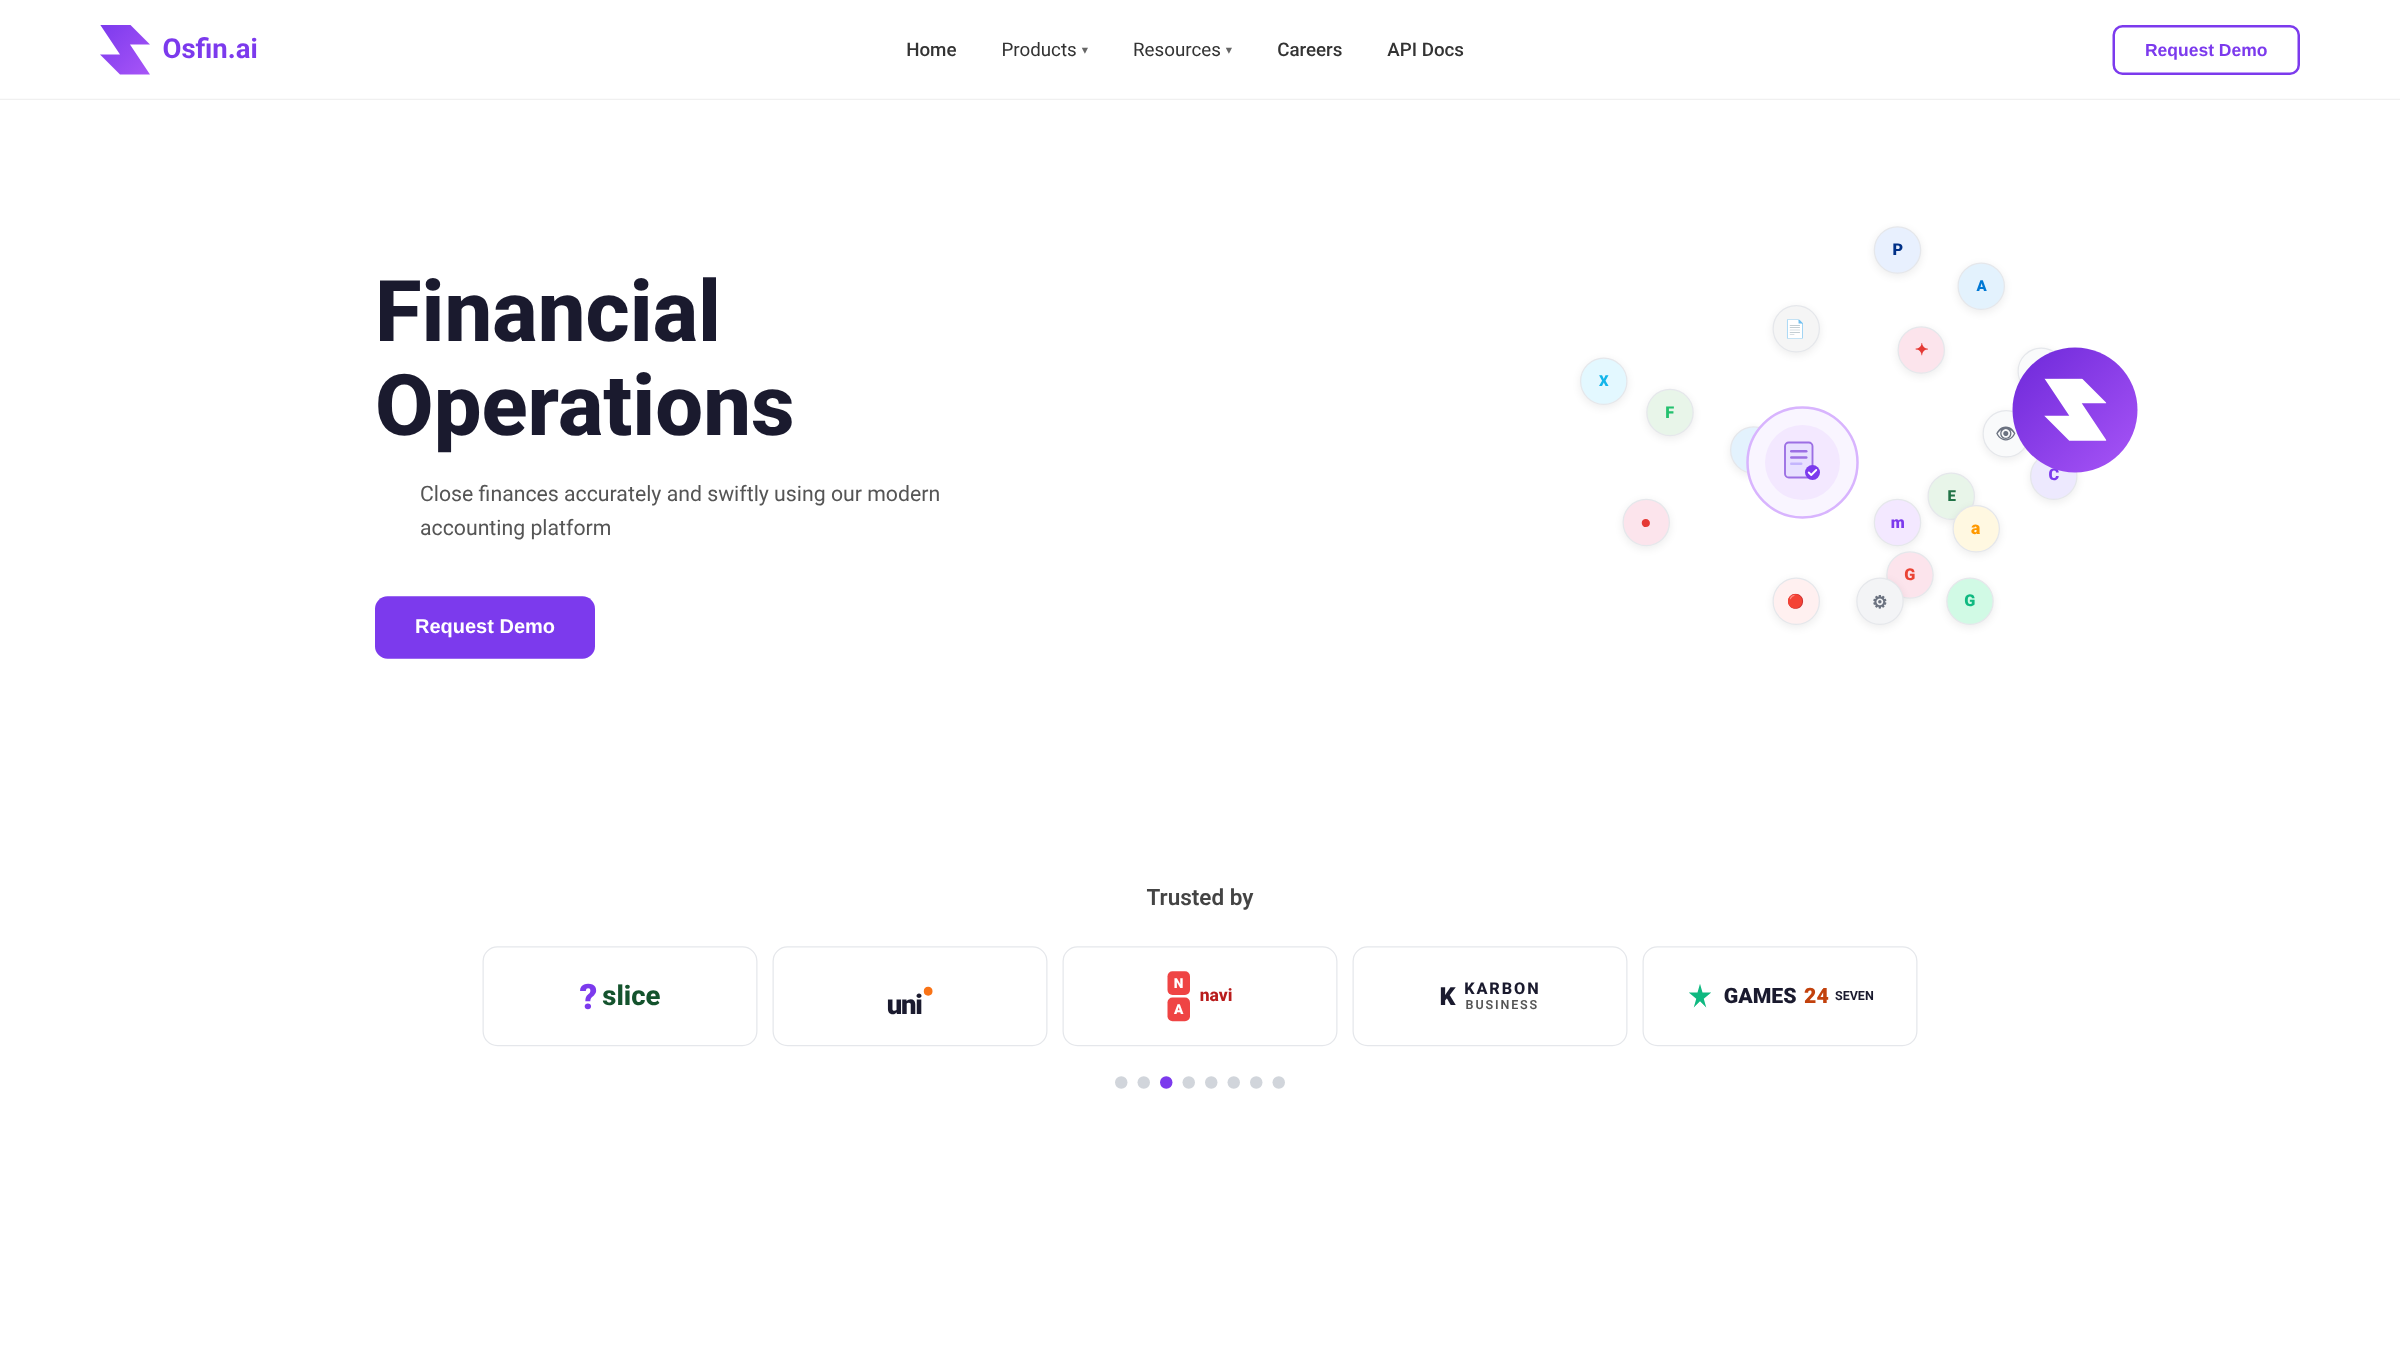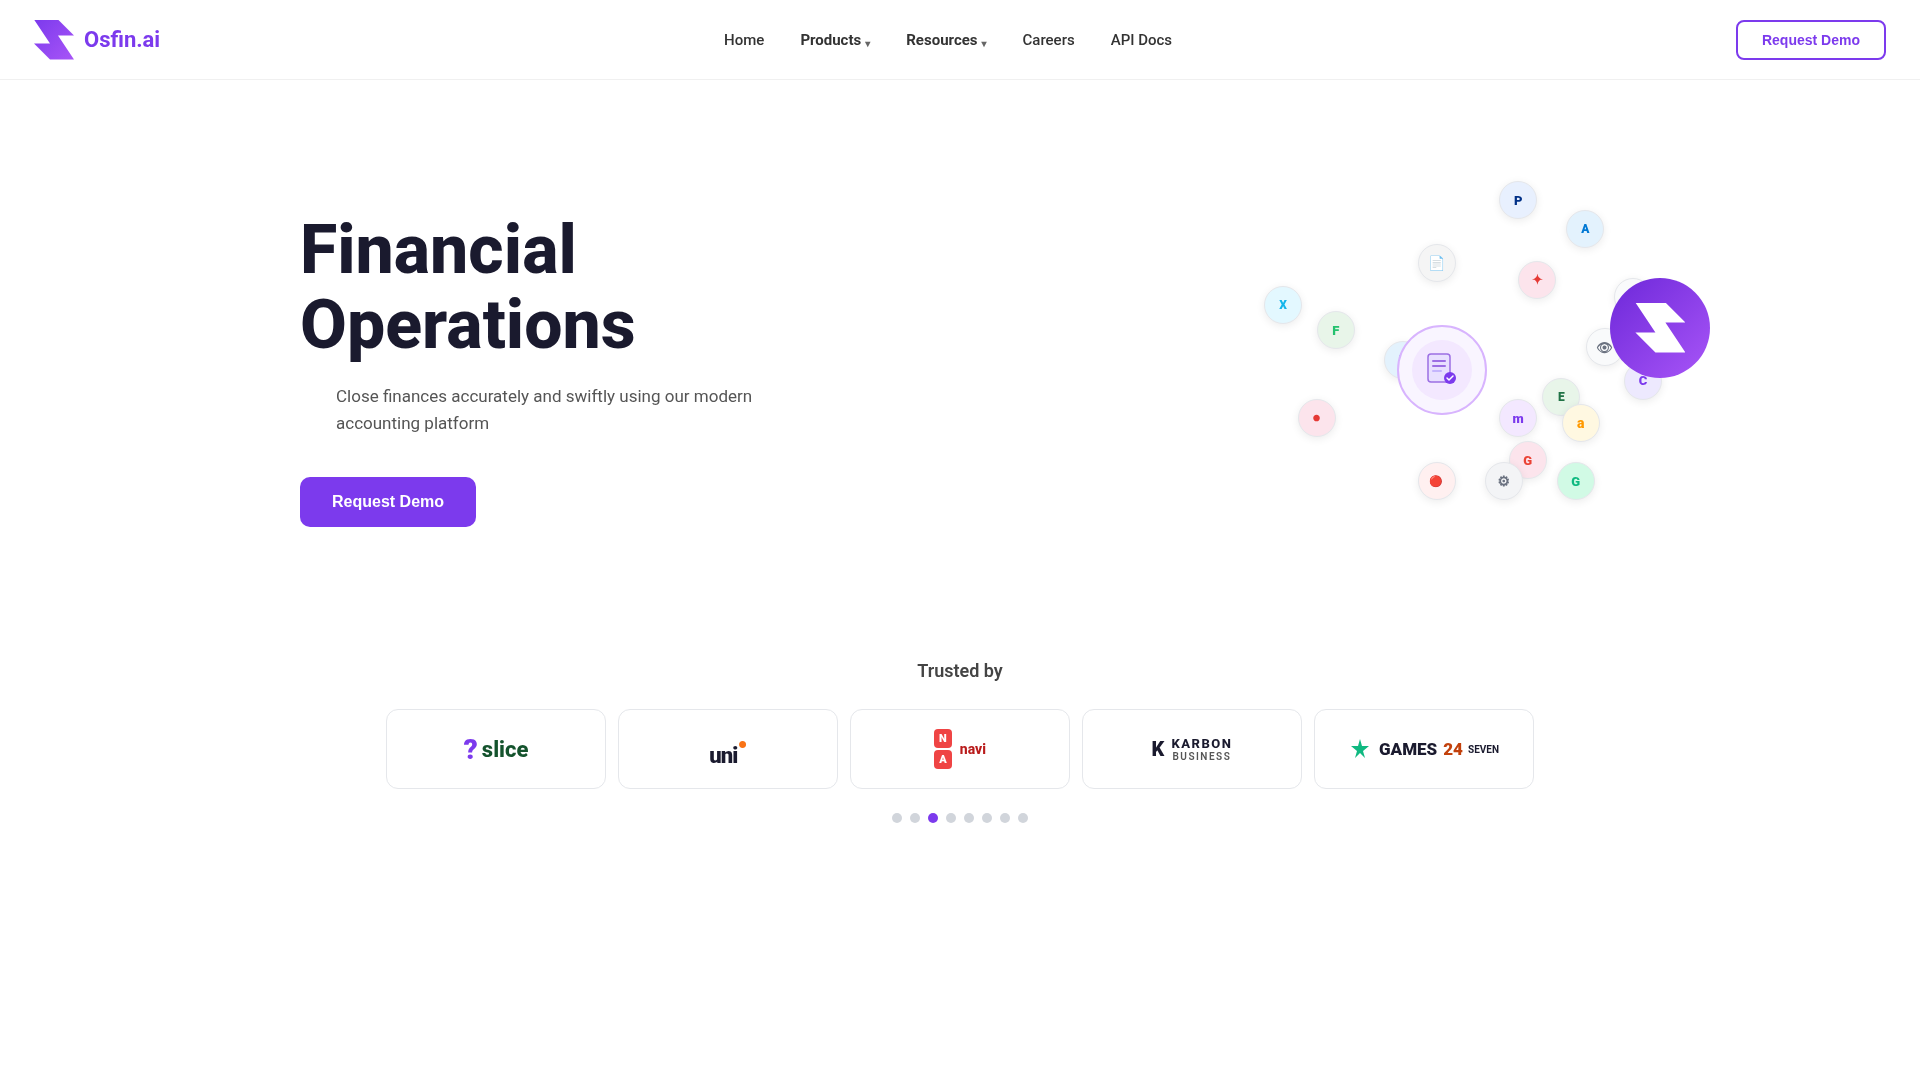--- a/index.html
+++ b/index.html
@@ -1,35 +1,35 @@
 <!DOCTYPE html>
 <html><head>
   <meta charset="utf-8">
   <style>
     * { margin: 0; padding: 0; box-sizing: border-box; }
     body { font-family: -apple-system, BlinkMacSystemFont, 'Segoe UI', Roboto, sans-serif; background: #fff; color: #1a1a2e; width: 1920px; min-height: 1080px; overflow-x: hidden; }
 
     
     nav {
       display: flex; align-items: center; justify-content: space-between;
-      padding: 0 34px; height: 80px; border-bottom: 1px solid #f0f0f0;
+      padding: 0 80px; height: 80px; border-bottom: 1px solid #f0f0f0;
       position: sticky; top: 0; background: #fff; z-index: 100;
     }
     .logo { display: flex; align-items: center; gap: 10px; text-decoration: none; }
     .logo-icon {
       width: 40px; height: 40px;
       background: linear-gradient(135deg, #7c3aed, #a855f7);
       clip-path: polygon(0 0, 60% 0, 100% 40%, 60% 40%, 100% 100%, 40% 100%, 0 60%, 40% 60%);
     }
     .logo-text { font-size: 22px; font-weight: 700; color: #1a1a2e; }
     .logo-text span { color: #7c3aed; }
 
     .nav-links { display: flex; align-items: center; gap: 36px; }
     .nav-links a { text-decoration: none; color: #333; font-size: 15px; font-weight: 500; }
-    .nav-link-dropdown { display: flex; align-items: flex-end; gap: 4px; cursor: pointer; color: #333; font-size: 15px; font-weight: 700; }
+    .nav-link-dropdown { display: flex; align-items: center; gap: 4px; cursor: pointer; color: #333; font-size: 15px; font-weight: 400; }
     .chevron { font-size: 10px; color: #666; }
 
     .btn-request-demo-nav {
       border: 2px solid #7c3aed; background: transparent;
       color: #7c3aed; padding: 10px 24px; border-radius: 8px;
       font-size: 14px; font-weight: 600; cursor: pointer;
     }
 
     
     .hero {
@@ -99,21 +99,21 @@
       background: #fff; border: 1px solid #e5e7eb;
       box-shadow: 0 2px 8px rgba(0,0,0,0.08);
       display: flex; align-items: center; justify-content: center;
       font-size: 14px; font-weight: 700;
     }
 
     
     .trusted-section {
       text-align: center; padding: 20px 0 40px;
     }
-    .trusted-title { font-size: 18px; font-weight: 600; color: #444; margin-bottom: 28px; }
+    .trusted-title { font-size: 18px; font-weight: 600; color: #444; margin-bottom: 28px; margin-top: 48px; }
 
     .logos-row {
       display: flex; justify-content: center; gap: 0; align-items: center;
       padding: 0 300px;
     }
     .logo-card {
       flex: 1; max-width: 220px; height: 80px;
       border: 1px solid #e5e7eb; border-radius: 12px;
       margin: 0 6px;
       display: flex; align-items: center; justify-content: center;

